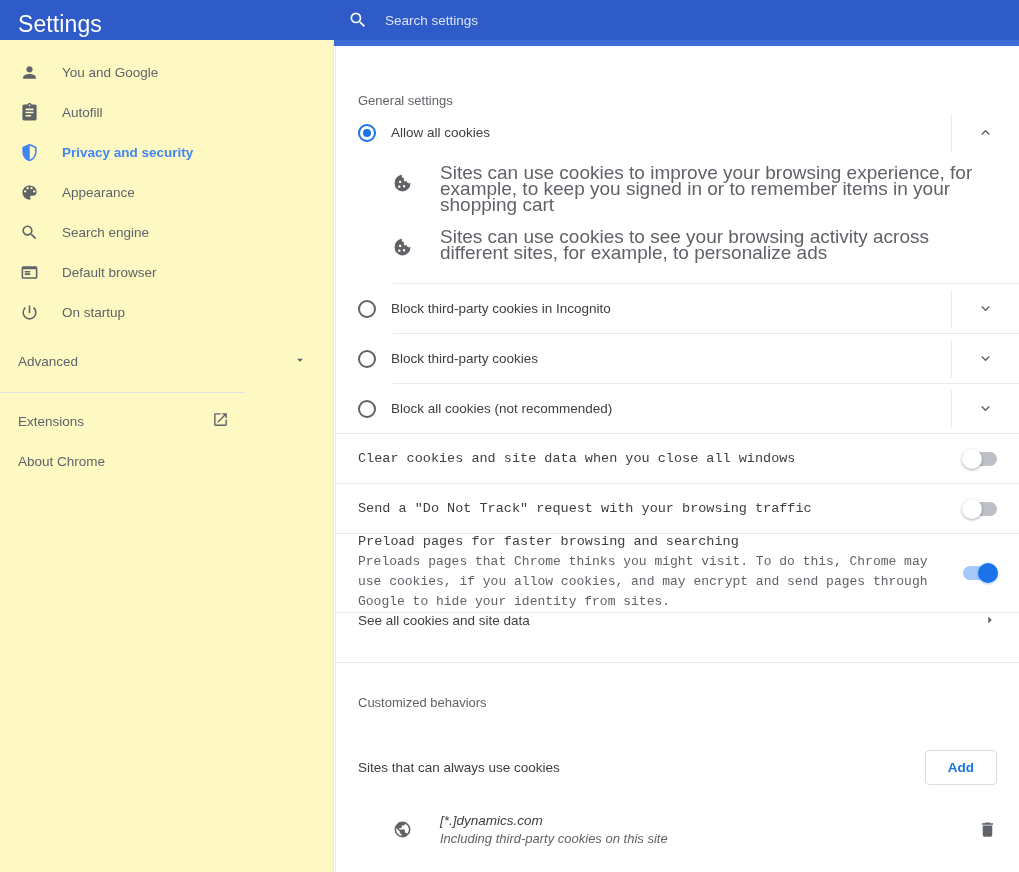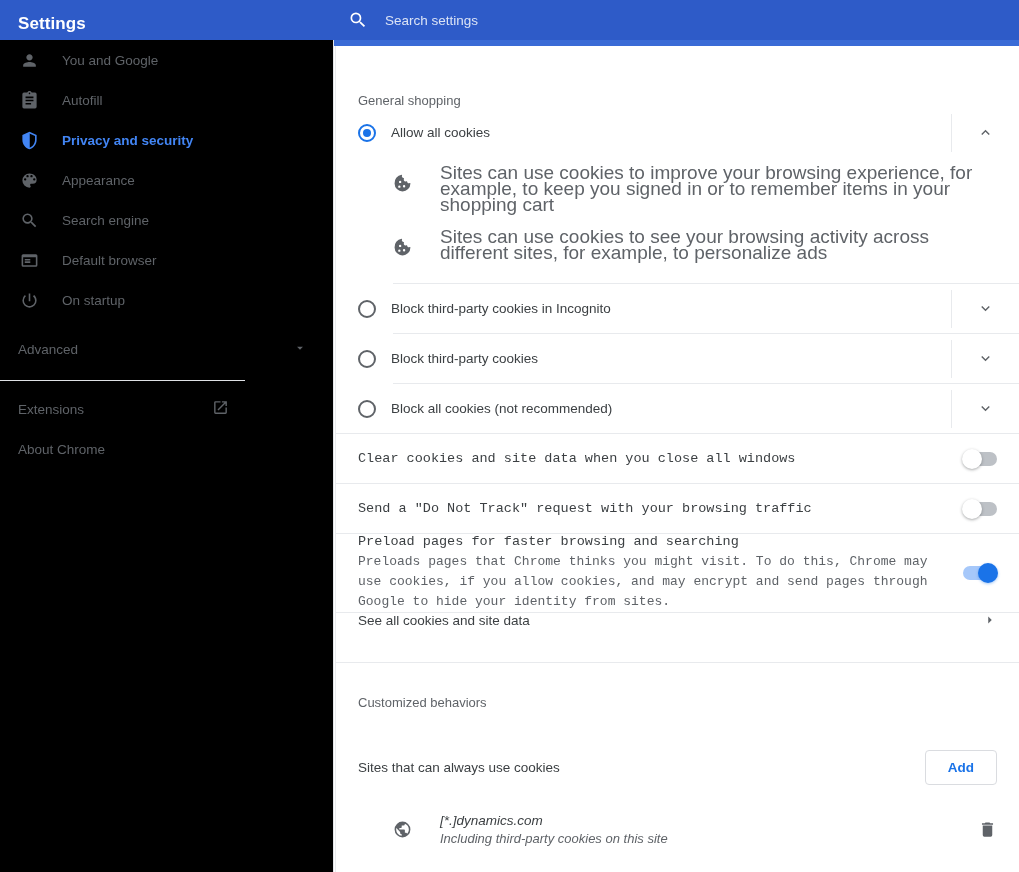--- a/index.html
+++ b/index.html
@@ -15,22 +15,22 @@
   .header {
     position: absolute; top: 0; left: 0;
     width: 1019px; height: 40px;
     background: #2e5bc8;
     display: flex; align-items: center;
   }
   .header-title {
     width: 334px;
     padding-left: 18px;
     color: #ffffff;
-    font-size: 17px;
-    font-weight: bold;
+    font-size: 23px;
+    font-weight: normal;
     letter-spacing: .1px;
     margin-top: 8px;
   }
   .header-search {
     flex: 1;
     display: flex; align-items: center;
     gap: 17px;
     padding-left: 14px;
     height: 40px;
   }
@@ -47,23 +47,23 @@
   .header-underline {
     position: absolute; top: 40px; left: 334px;
     width: 685px; height: 6px;
     background: #3a6bd6;
   }
 
   
   .sidebar {
     position: absolute; top: 40px; left: 0;
     width: 334px; height: 832px;
-    background: #000000;
+    background: #fef9c3;
     border-right: 1px solid #e4e6e9;
-    padding-top: 0;
+    padding-top: 12px;
   }
   .nav-item {
     display: flex; align-items: center;
     height: 40px;
     padding-left: 18px;
     color: #5f6368;
     font-size: 13.5px;
     cursor: pointer;
   }
   .nav-item .nav-ico {
@@ -324,21 +324,21 @@
     </span>
   </div>
 
   <div class="plain-item">
     <span class="pi-label">About Chrome</span>
   </div>
 </div>
 
 <div class="content">
 
-  <div class="section-title">General shopping</div>
+  <div class="section-title">General settings</div>
 
   <div class="radio-row">
     <span class="radio checked"></span>
     <span class="radio-label">Allow all cookies</span>
     <span class="expander">
       <svg width="17" height="17" viewBox="0 0 24 24">
           <path fill="#5f6368" d="M7.41 15.41L12 10.83l4.59 4.58L18 14l-6-6-6 6z"></path>
         </svg>
     </span>
   </div>

